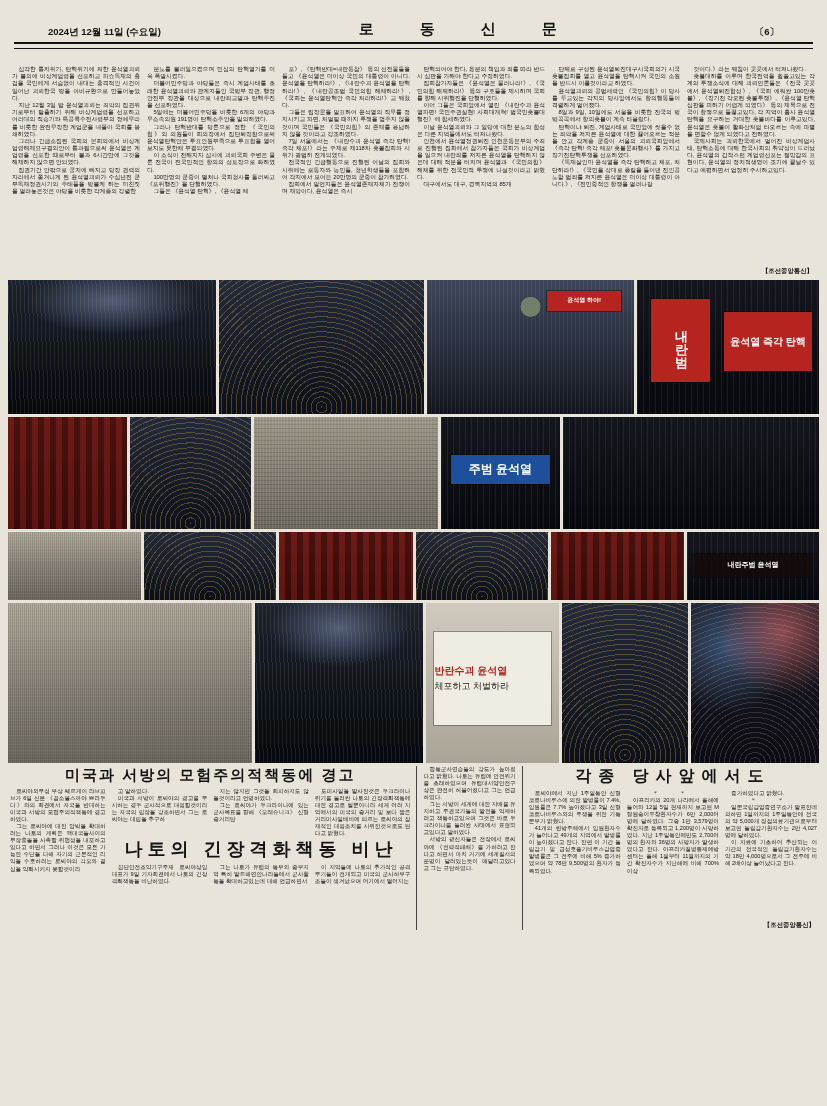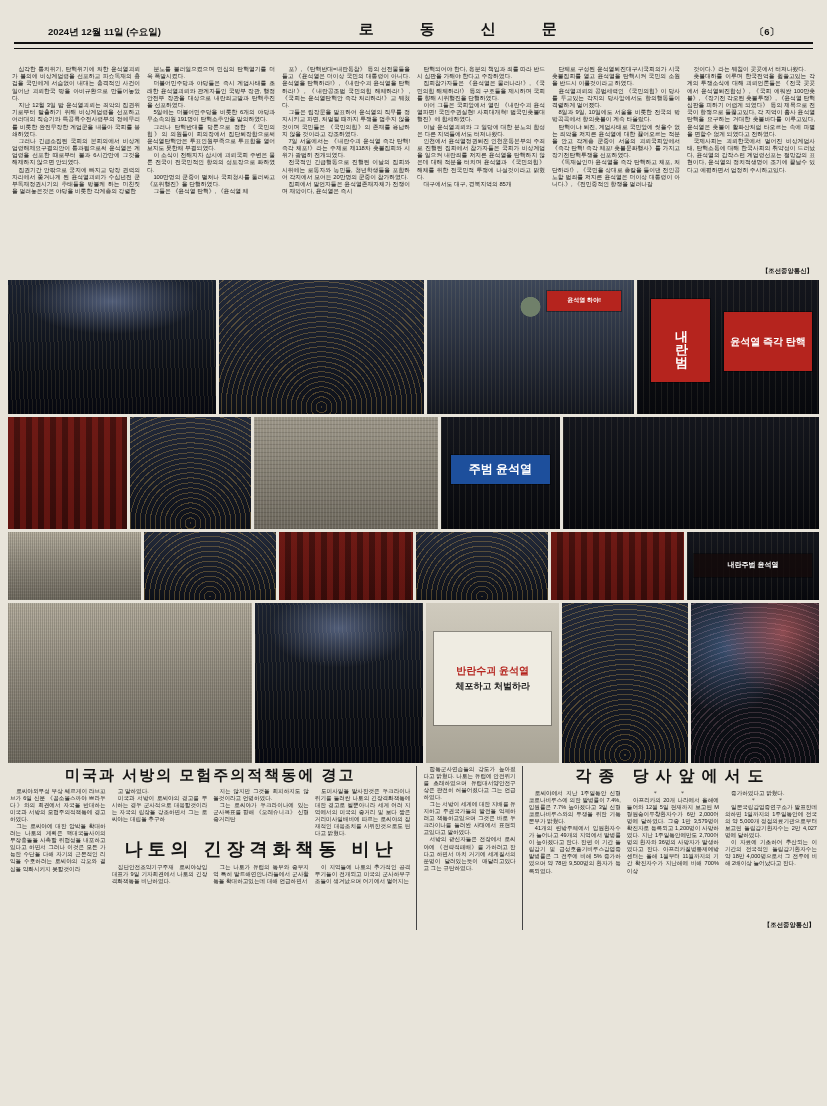--- a/index.html
+++ b/index.html
@@ -36,23 +36,23 @@
   .p-day{background:repeating-linear-gradient(90deg,rgba(255,255,255,.10) 0 1px,transparent 1px 3px),repeating-linear-gradient(0deg,rgba(0,0,0,.12) 0 1px,transparent 1px 4px),linear-gradient(#9a9486,#6b665b)}
   .p-aer{background:repeating-linear-gradient(90deg,rgba(0,0,0,.15) 0 1px,transparent 1px 2px),repeating-linear-gradient(0deg,rgba(255,255,255,.06) 0 1px,transparent 1px 3px),linear-gradient(#b3ac9c 0%,#8d877a 50%,#6f6a5f 100%)}
   .p-drk{background:repeating-linear-gradient(90deg,rgba(255,240,180,.08) 0 1px,transparent 1px 6px),linear-gradient(#14161d,#07080c)}
   .p-red{background:repeating-linear-gradient(90deg,rgba(183,36,28,.45) 0 6px,rgba(110,18,14,.35) 6px 12px),linear-gradient(#33120f,#170807)}
   .p-stage{background:radial-gradient(circle at 72% 18%,rgba(255,120,120,.5),transparent 40%),radial-gradient(circle at 28% 28%,rgba(120,180,255,.35),transparent 45%),repeating-radial-gradient(circle at 50% 100%,rgba(255,180,200,.18) 0 1px,transparent 1px 5px),linear-gradient(#191d26,#0a0c11)}
   .p-wht{background:linear-gradient(#cfcabd,#a9a496)}
   .bn{position:absolute;display:flex;align-items:center;justify-content:center;font-weight:800;color:#fff;background:#b5241e;text-align:center;line-height:1.15;box-shadow:0 0 0 1px rgba(0,0,0,.35)}
   .bn.blue{background:#1d4f9c}
   .bn.dark{background:rgba(20,10,10,.8)}
   .bn.vert{writing-mode:vertical-rl}
-  .wb{position:absolute;left:6%;top:18%;width:88%;height:58%;background:#efece2;display:flex;flex-direction:column;align-items:center;justify-content:center;gap:2px;box-shadow:0 0 0 1px rgba(0,0,0,.3)}
+  .wb{position:absolute;left:6%;top:18%;width:88%;height:58%;background:#efece2;display:flex;flex-direction:column;justify-content:center;gap:2px;box-shadow:0 0 0 1px rgba(0,0,0,.3)}
   .wb .l1{color:#b5241e;font-weight:900;font-size:10px}
-  .wb .l2{color:#1c1c1c;font-weight:700;font-size:9px}
+  .wb .l2{color:#1c1c1c;font-weight:400;font-size:9px}
 
   
   .articles{display:flex;height:164px;overflow:hidden;padding:0 2px;gap:6px;margin-top:2px}
   .art-left{flex:406;display:flex;flex-direction:column;overflow:hidden}
   .art-right{flex:399;display:flex;border-left:1px solid #444;padding-left:6px;overflow:hidden}
   .artA-h{margin:0 0 3px;text-align:center;font-size:15px;font-weight:900;letter-spacing:2px}
   .artA-body{display:flex;gap:6px;flex:1;overflow:hidden}
   .acol{font-size:5.6px;line-height:1.26;text-align:justify;overflow:hidden}
   .acol p{margin:0;text-indent:1.1em}
   .tallcol{flex:96;overflow:hidden}

